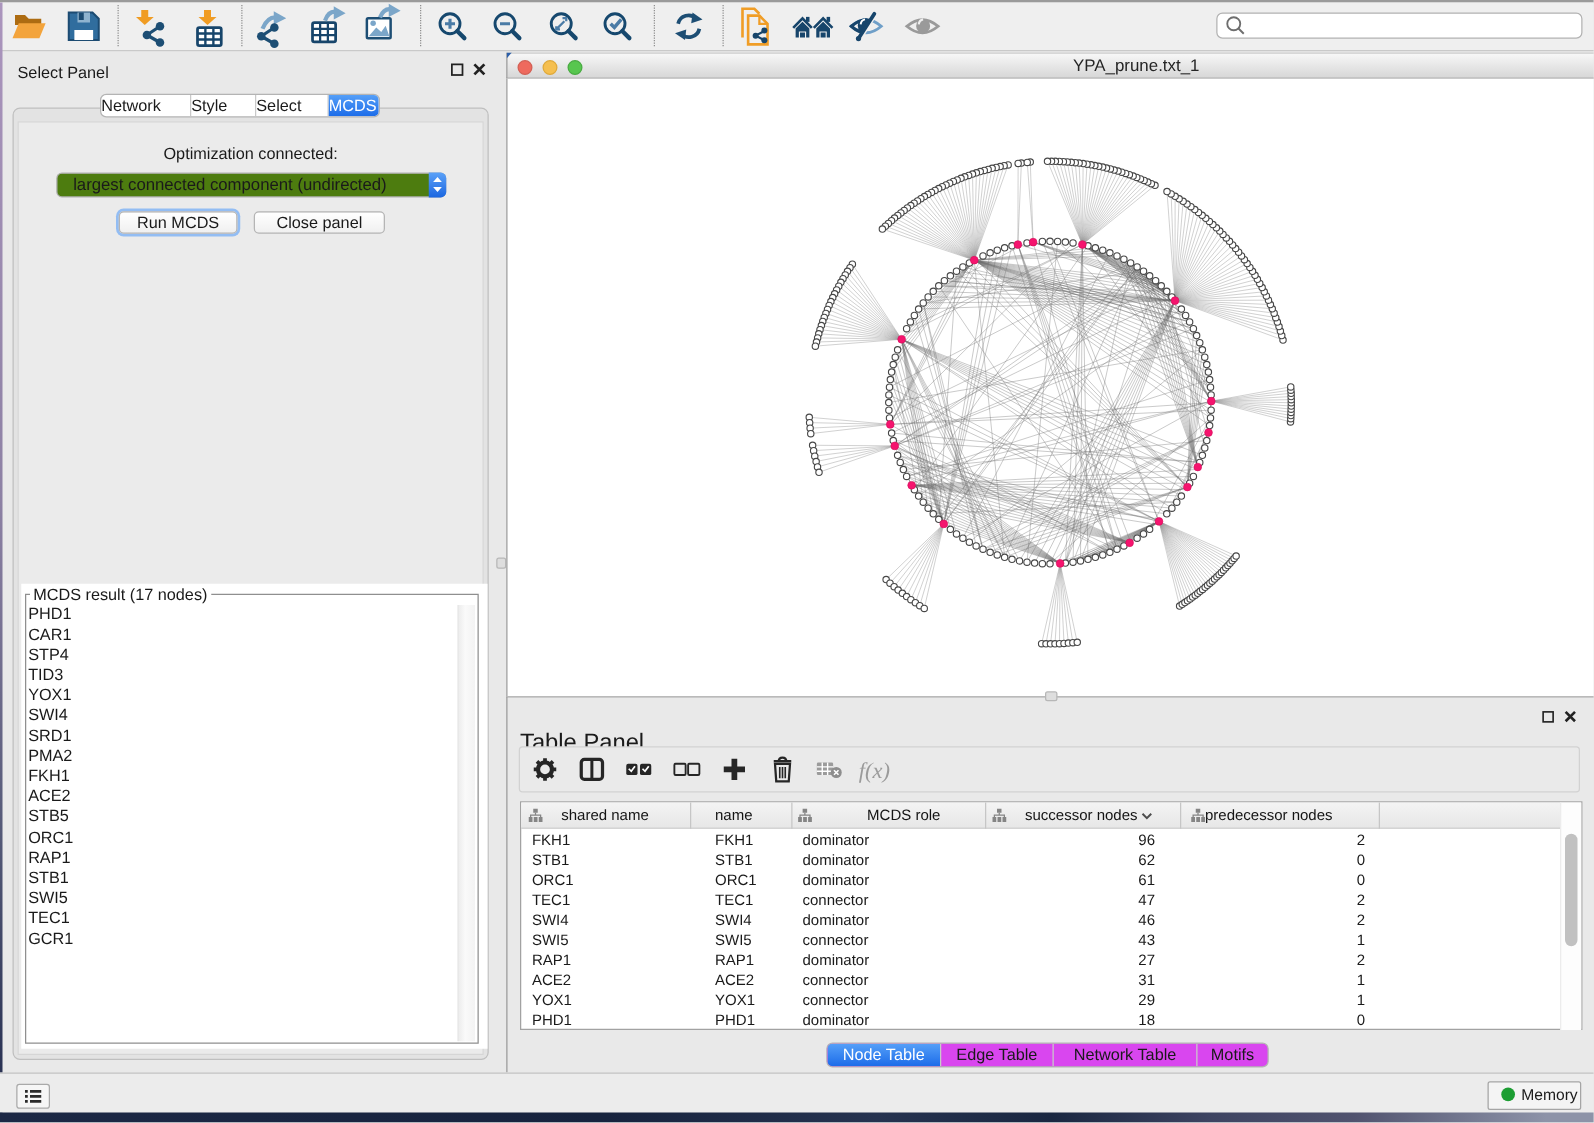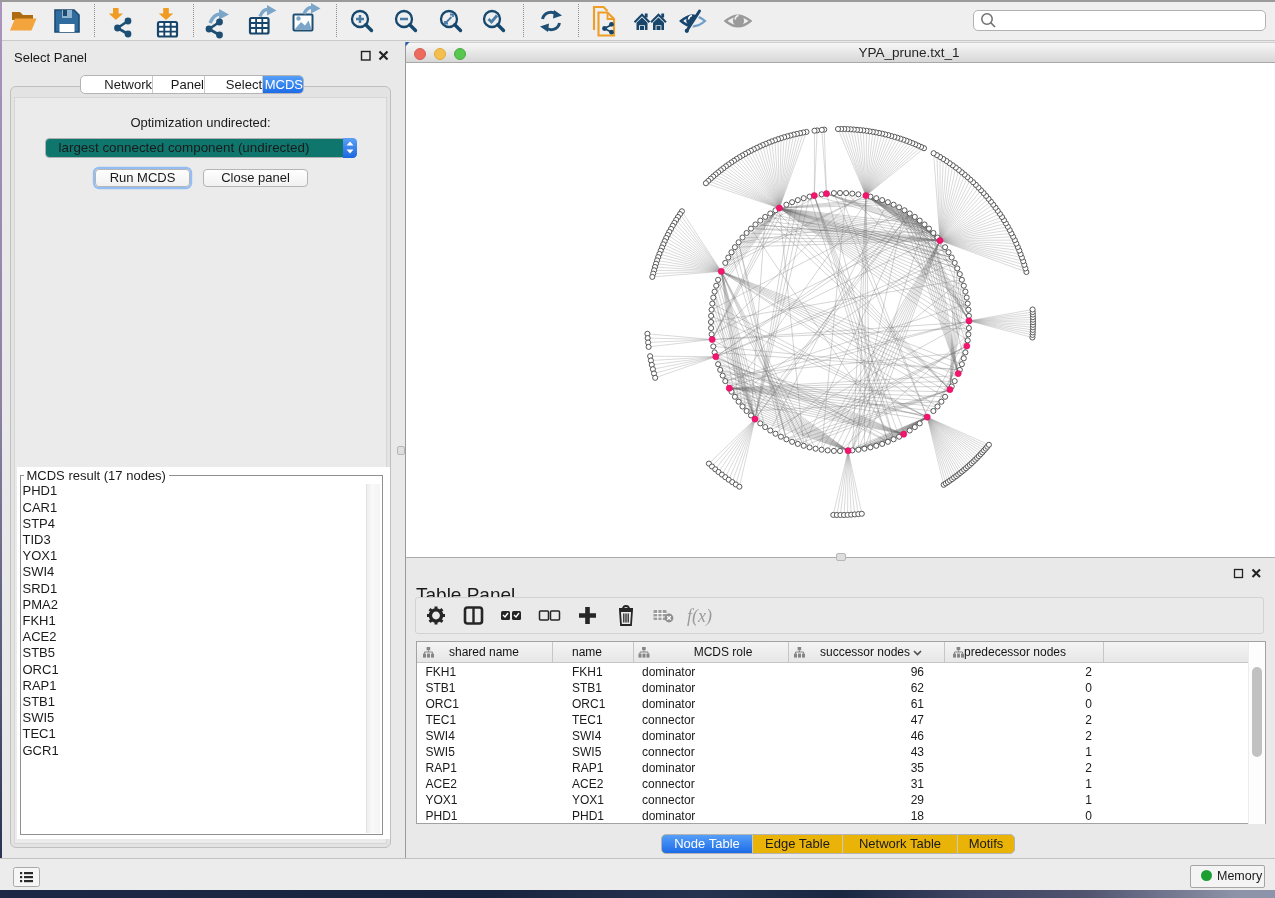--- a/index.html
+++ b/index.html
@@ -14,48 +14,48 @@
 .titlebar{left:405px;top:42px;width:870px;height:21px;background:linear-gradient(#f7f7f7,#d7d7d7);border-bottom:1px solid #a8a8a8;border-left:1px solid #9a9a9a;border-top:1px solid #cfcfcf}
 .nettitle{left:405px;top:45px;width:1008px;text-align:center;font-size:13.5px;color:#252525}
 .tl{top:48px;width:12px;height:12px;border-radius:50%}
 .canvas{left:405px;top:63px;width:870px;height:494px;background:#fff;border-left:1px solid #9a9a9a}
 
 .vgrip{left:396.5px;top:446px;width:8px;height:9px;background:#dedede;border:1px solid #b7b7b7;border-radius:2px}
 .hgrip{left:835.5px;top:553px;width:10px;height:7.5px;background:#dedede;border:1px solid #b7b7b7;border-radius:2px;z-index:5}
 
 .cptitle{left:14px;top:50px;font-size:13px}
 .tabs{left:80px;top:74.5px;height:19px;display:flex;border:1px solid #b4b4b4;border-radius:5px;overflow:hidden;background:#fff;z-index:3}
-.tabs div{font-size:13px;line-height:17.5px;text-align:right;border-right:1px solid #c9c9c9}
+.tabs div{font-size:13px;line-height:17.5px;text-align:left;border-right:1px solid #c9c9c9}
 .tabs div:last-child{border-right:none}
 .tabactive{background:linear-gradient(#559ff8,#1c6ce9);color:#fff}
 .tabpane{left:10px;top:86px;width:381px;height:762px;background:#e3e3e3;border:1px solid #bfbfbf;border-radius:6px}
 .innerpane{left:14px;top:97px;width:373px;height:747px;background:#ebebeb;border:1px solid #d6d6d6}
 .optlabel{left:10px;top:115px;width:381px;text-align:center;font-size:13px}
-.sel{left:44.5px;top:138px;width:312.5px;height:19.5px;background:#0f766e;border:1px solid #b0b0b0;border-radius:4.5px;font-size:13.4px;line-height:17.5px;text-align:left;padding-left:13px}
+.sel{left:44.5px;top:138px;width:312.5px;height:19.5px;background:#4d7c0f;border:1px solid #b0b0b0;border-radius:4.5px;font-size:13.4px;line-height:17.5px;text-align:left;padding-left:13px}
 .selcap{right:-1px;top:-1px;width:14px;height:19.5px;border-radius:0 4.5px 4.5px 0;background:linear-gradient(#5ba1f8,#1b66e0);position:absolute}
 .btn{height:18px;background:linear-gradient(#ffffff,#f0f0f0);border:1px solid #b5b5b5;border-radius:4px;font-size:13px;text-align:center;line-height:16px}
 .focus{box-shadow:0 0 0 2.2px rgba(125,178,245,.8)}
 .mbox{left:17px;top:467px;width:373px;height:372px;background:#fff}
 .mborder{left:2.5px;top:8px;width:363px;height:360px;border:1px solid #8f8f8f;position:absolute}
 .mtitle{left:6.5px;top:1px;background:#fff;padding:0 3px;font-size:13px;position:absolute}
 .mtrack{left:348.5px;top:17px;width:14px;height:349px;background:linear-gradient(90deg,#ededed,#fafafa 40%,#f3f3f3);border-left:1px solid #e2e2e2;position:absolute}
 .mlist{left:5.5px;top:16.4px;font-size:13px;line-height:16.2px;position:absolute}
 
 .tpanel{left:405px;top:557px;width:870px;height:301px;background:#e9e9e9;border-top:1px solid #ababab;border-left:1px solid #9a9a9a}
 .tptitle{left:416px;top:584px;font-size:19px}
 .tbar{left:415px;top:597px;width:849px;height:37px;background:#eaeaea;border:1px solid #d2d2d2;border-radius:3px}
 .table{left:415.5px;top:640.5px;width:850px;height:183.5px;background:#fff;border:1px solid #a2a2a2}
 .thead{left:0;top:0;width:831px;height:21px;background:linear-gradient(#f4f4f4,#e7e7e7);border-bottom:1px solid #c6c6c6;position:absolute}
 .thsep{top:0;height:21px;width:1px;background:#c6c6c6;position:absolute}
 .thlabel{top:3.5px;font-size:12px;color:#141414;position:absolute}
 .trow{font-size:12px;height:16px;line-height:16px;position:absolute}
 .num{text-align:right}
 .vsb{left:831.5px;top:0;width:17px;height:182px;background:#fdfdfd;border-left:1px solid #ececec;position:absolute}
 .vthumb{left:3px;top:25px;width:10px;height:90px;background:#c1c1c1;border-radius:5px;position:absolute}
-.btabs{left:661px;top:834px;height:20px;display:flex;border:1px solid #b4b4b4;border-radius:5px;overflow:hidden;background:#eab308}
+.btabs{left:661px;top:834px;height:20px;display:flex;border:1px solid #b4b4b4;border-radius:5px;overflow:hidden;background:#d946ef}
 .btabs div{font-size:13px;line-height:18.5px;text-align:center;border-right:1px solid #c9c9c9}
 .btabs div:last-child{border-right:none}
 
 .status{left:0;top:858px;width:1275px;height:32px;background:#ececec;border-top:1px solid #c2c2c2}
 .lbtn{left:12.5px;top:866.5px;width:27px;height:20.5px;background:#f6f6f6;border:1px solid #a9a9a9;border-radius:2.5px}
 .membtn{left:1190px;top:864.5px;width:75px;height:23.5px;background:#f4f4f4;border:1px solid #a5a5a5;border-radius:2px;font-size:12.5px;line-height:21.5px;white-space:nowrap}
 .wall{left:0;top:890px;width:1275px;height:8px;background:linear-gradient(90deg,#1c2845,#17233e 38%,#263350 55%,#1a2741 66%,#3e4462 76%,#51536f 85%,#8d93a8 97%)}
 .winbtn{position:absolute}
 </style></head><body>
 <div class="abs topline"></div>
@@ -207,25 +207,25 @@
 
 <div class="abs cptitle">Select Panel</div>
 <svg class="abs winbtn" style="left:358px;top:49px" width="36" height="14" viewBox="0 0 36 14">
 <rect x="3.5" y="2.5" width="8.5" height="8.5" fill="none" stroke="#222" stroke-width="1.4"></rect>
 <path d="M21.5 2.5 L29.5 10.5 M29.5 2.5 L21.5 10.5" stroke="#222" stroke-width="2.2"></path>
 </svg>
 <div class="abs tabpane"></div>
 <div class="abs innerpane"></div>
 <div class="abs tabs">
 <div style="width:72px">Network</div>
-<div style="width:52px">Panel</div>
+<div style="width:52px">Style</div>
 <div style="width:58px">Select</div>
 <div class="tabactive" style="width:40px">MCDS</div>
 </div>
-<div class="abs optlabel">Optimization undirected:</div>
+<div class="abs optlabel">Optimization connected:</div>
 <div class="abs sel">largest connected component (undirected)
 <div class="selcap"><svg width="14" height="19.5" viewBox="0 0 14 19.5">
         <path d="M3.5 7.5 L7 3.5 L10.5 7.5 z M3.5 11.5 L7 15.5 L10.5 11.5 z" fill="#fff"></path>
       </svg></div>
 </div>
 <div class="abs btn focus" style="left:95px;top:169px;width:95px">Run MCDS</div>
 <div class="abs btn" style="left:203px;top:169px;width:105px">Close panel</div>
 <div class="abs mbox">
 <div class="mborder"></div>
 <div class="mtitle">MCDS result (17 nodes)</div>
@@ -697,21 +697,21 @@
 <div class="trow num" style="left:400px;top:86px;width:107.5px">46</div>
 <div class="trow num" style="left:560px;top:86px;width:115.5px">2</div>
 <div class="trow" style="left:9px;top:102px">SWI5</div>
 <div class="trow" style="left:155.5px;top:102px">SWI5</div>
 <div class="trow" style="left:225.5px;top:102px">connector</div>
 <div class="trow num" style="left:400px;top:102px;width:107.5px">43</div>
 <div class="trow num" style="left:560px;top:102px;width:115.5px">1</div>
 <div class="trow" style="left:9px;top:118px">RAP1</div>
 <div class="trow" style="left:155.5px;top:118px">RAP1</div>
 <div class="trow" style="left:225.5px;top:118px">dominator</div>
-<div class="trow num" style="left:400px;top:118px;width:107.5px">35</div>
+<div class="trow num" style="left:400px;top:118px;width:107.5px">27</div>
 <div class="trow num" style="left:560px;top:118px;width:115.5px">2</div>
 <div class="trow" style="left:9px;top:134px">ACE2</div>
 <div class="trow" style="left:155.5px;top:134px">ACE2</div>
 <div class="trow" style="left:225.5px;top:134px">connector</div>
 <div class="trow num" style="left:400px;top:134px;width:107.5px">31</div>
 <div class="trow num" style="left:560px;top:134px;width:115.5px">1</div>
 <div class="trow" style="left:9px;top:150px">YOX1</div>
 <div class="trow" style="left:155.5px;top:150px">YOX1</div>
 <div class="trow" style="left:225.5px;top:150px">connector</div>
 <div class="trow num" style="left:400px;top:150px;width:107.5px">29</div>

